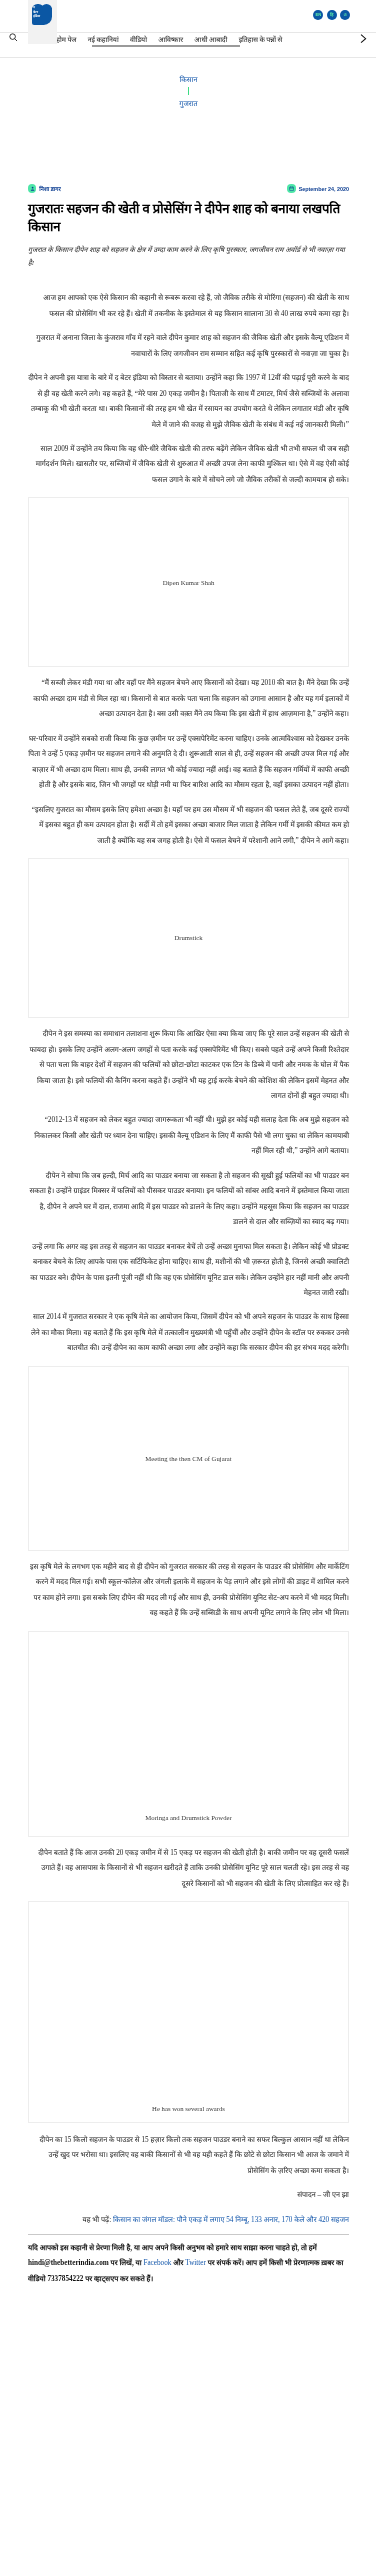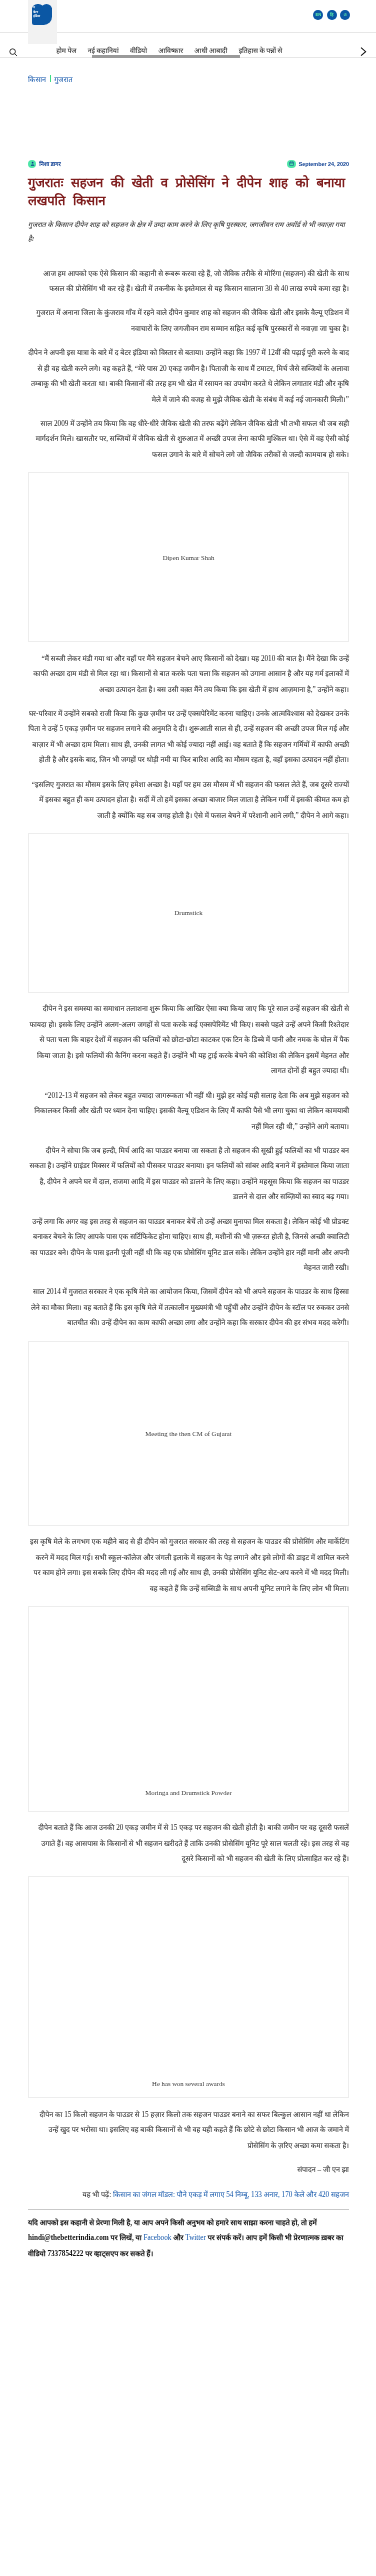--- a/index.html
+++ b/index.html
@@ -95,21 +95,21 @@
     line-height: 1;
   }
 
   
   .navbar {
     height: 26px;
     background: #ffffff;
     border-top: 0.5px solid #e7e7e7;
     border-bottom: 0.5px solid #e7e7e7;
     display: flex;
-    align-items: flex-end;
+    align-items: flex-start;
     position: relative;
     padding: 0 5.2px;
   }
   .nav-search {
     width: 14.4px;
     display: flex;
     align-items: center;
     justify-content: center;
     cursor: pointer;
     margin-left: 1px;
@@ -154,20 +154,21 @@
     padding: 0 28px;
   }
   .breadcrumb {
     margin-top: 15.5px;
     font-size: 7.2px;
     color: #1155aa;
     font-family: "Liberation Serif", serif;
     display: flex;
     align-items: center;
     gap: 3.6px;
+    flex-direction: column;
   }
   .breadcrumb a { color: #1155aa; text-decoration: none; cursor: pointer; }
   .bc-sep {
     display: inline-block;
     width: 1px; height: 7.7px;
     background: #3ddc84;
   }
 
   .hero-gap { height: 72px; }
 
@@ -196,24 +197,24 @@
     font-size: 5.4px;
     font-weight: bold;
     color: #0b3d91;
   }
   .meta-text.hi {
     font-family: "Liberation Serif", serif;
     font-size: 5.7px;
   }
 
   h1.headline {
-    font-family: Liberation Mono, monospace;
+    font-family: Liberation Serif, serif;
     font-size: 13px;
     line-height: 18.5px;
-    color: #7f1d1d;
+    color: #000000;
     font-weight: bold;
     margin: 0 0 7.2px 0;
     letter-spacing: -0.1px;
   }
   p.standfirst {
     font-family: "Liberation Serif", serif;
     font-style: italic;
     font-size: 7px;
     line-height: 13.4px;
     color: #1d1d1d;

